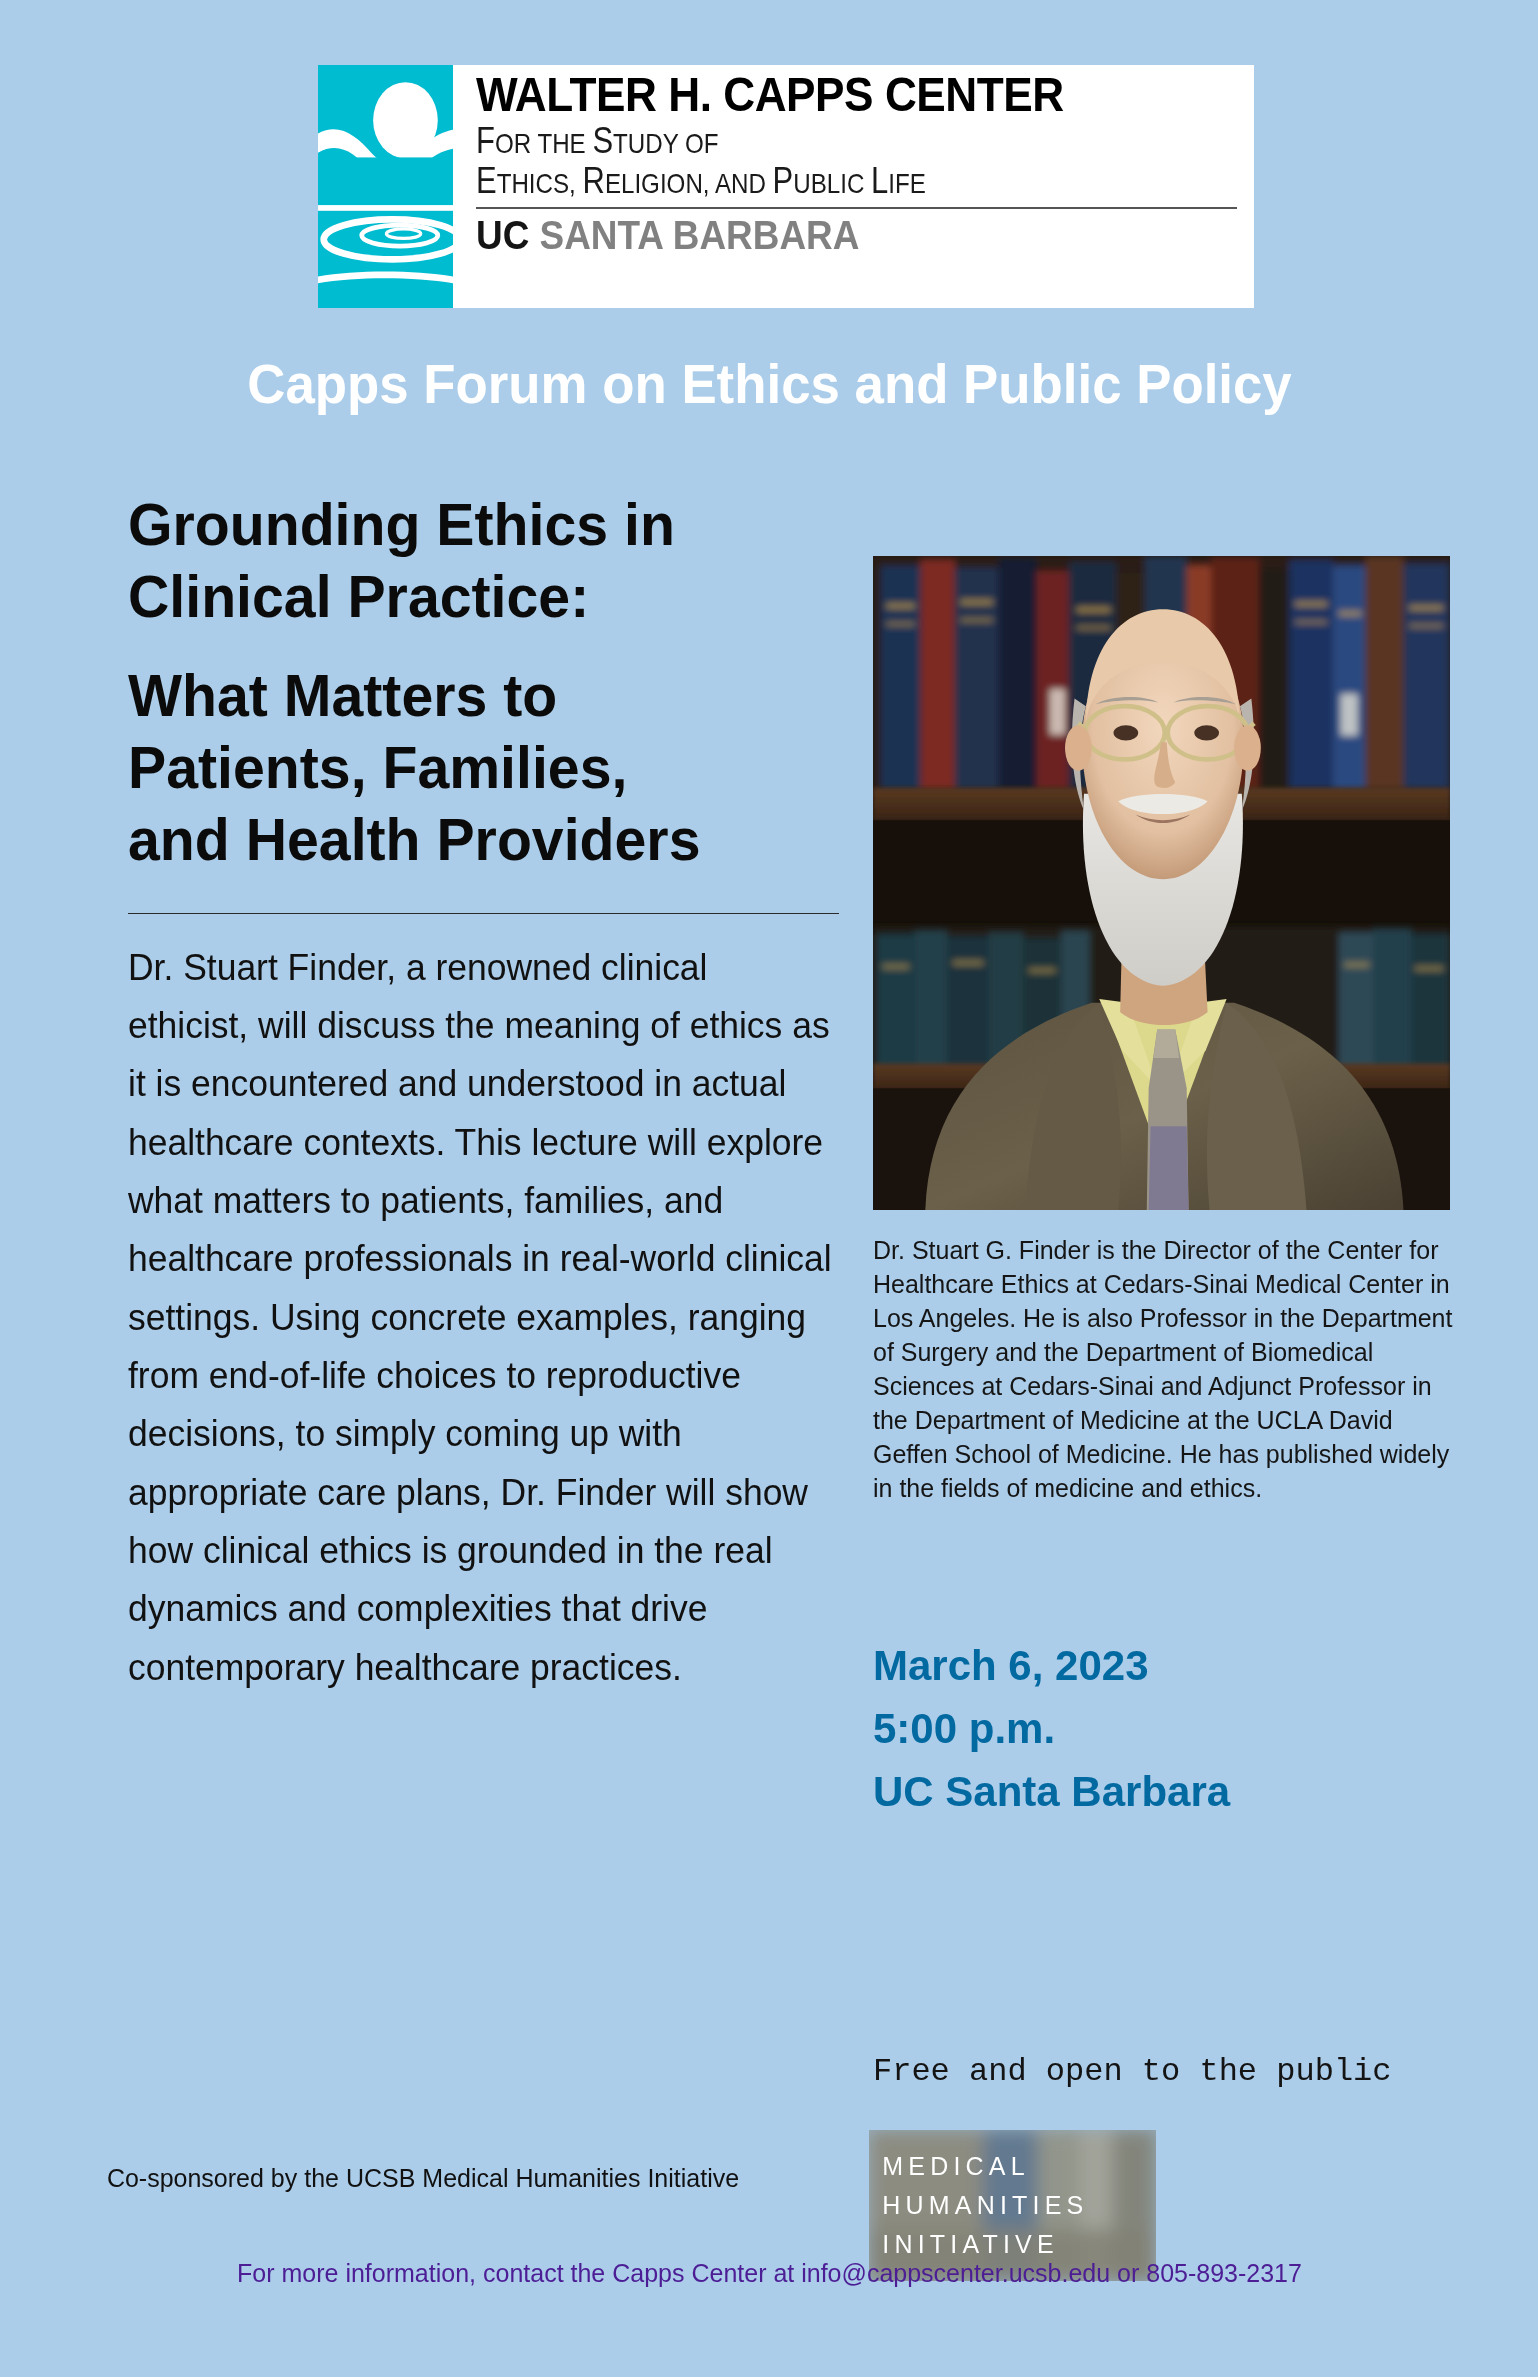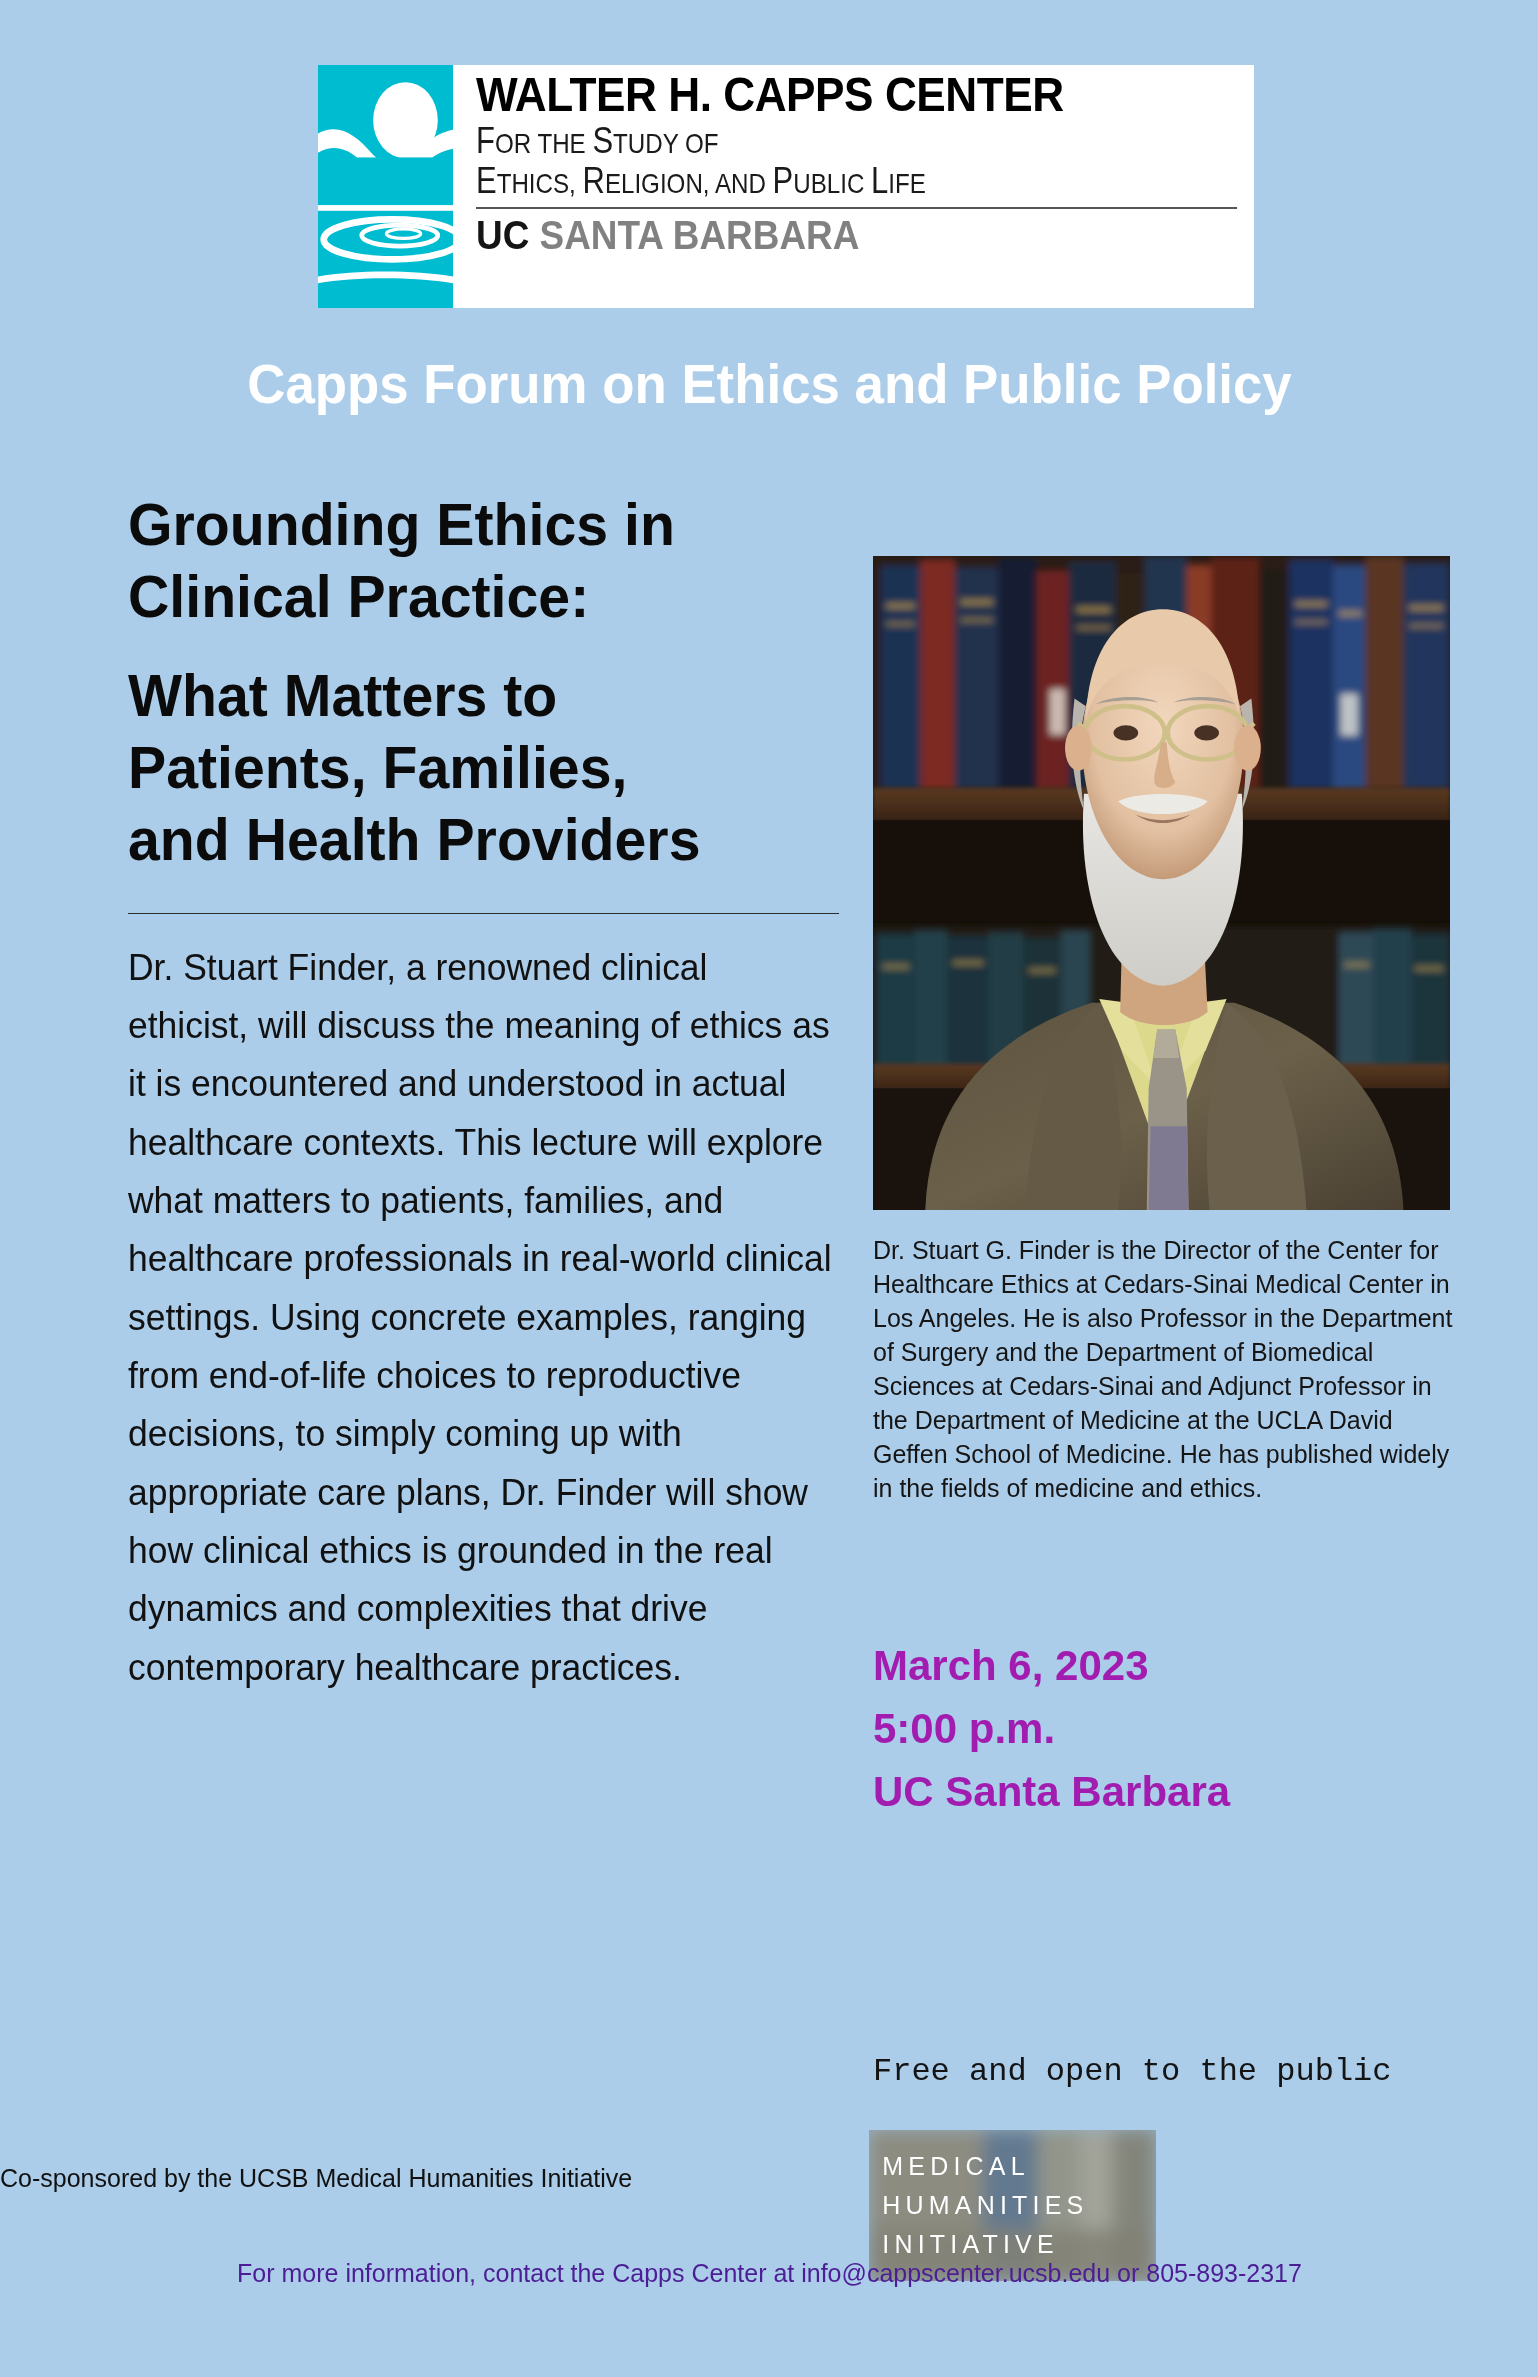--- a/index.html
+++ b/index.html
@@ -162,21 +162,21 @@
 
   .event {
     position: absolute;
     left: 873px;
     top: 1634px;
     width: 590px;
     font-family: "Liberation Sans Narrow", "Liberation Sans", sans-serif;
     font-weight: bold;
     font-size: 42px;
     line-height: 1.5;
-    color: #a21caf;
+    color: #0369a1;
   }
   .event div { white-space: nowrap; }
 
   .free-note {
     position: absolute;
     left: 873px;
     top: 2035px;
     font-family: Liberation Mono, monospace;
     font-size: 32px;
     color: #141414;
@@ -205,21 +205,21 @@
     letter-spacing: 5.2px;
     line-height: 1.55;
   }
 
   
   .cosponsor {
     position: absolute;
     left: 0;
     top: 2164px;
     width: 846px;
-    text-align: left;
+    text-align: center;
     font-family: "Liberation Sans Narrow", "Liberation Sans", sans-serif;
     font-size: 25px;
     color: #111111;
   }
   .contact {
     position: absolute;
     left: 0;
     right: 0;
     top: 2259px;
     text-align: center;

